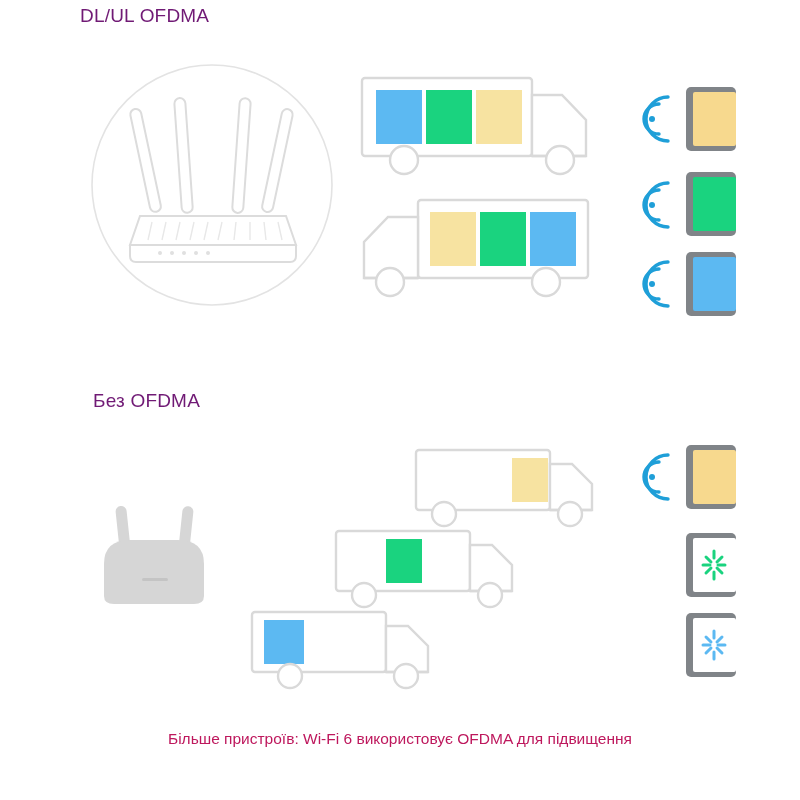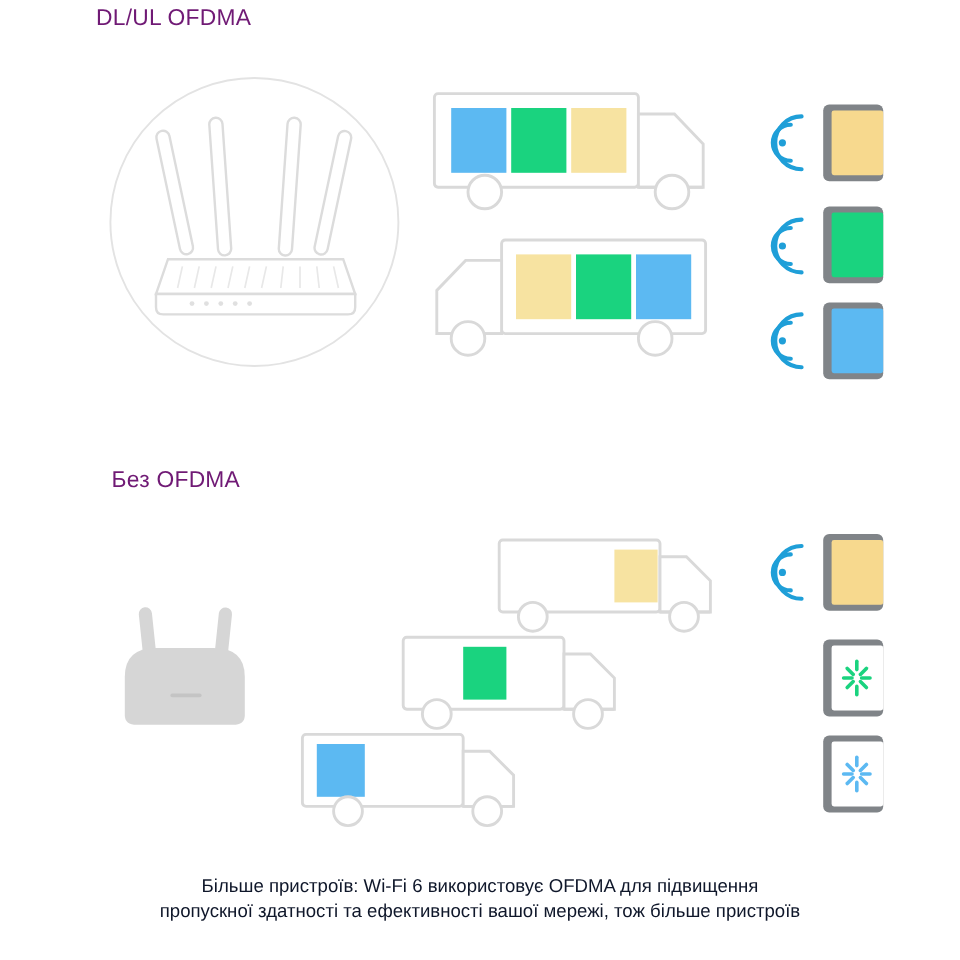--- a/index.html
+++ b/index.html
@@ -39,21 +39,21 @@
   }
 
   .caption {
     position: absolute;
     left: 60px;
     top: 728px;
     width: 680px;
     text-align: center;
     font-size: 15.5px;
     line-height: 21px;
-    color: #0f172a;
+    color: #be185d;
   }
   .caption span { display: block; }
 </style>
 </head>
 <body>
 
 <div class="stage">
 
   <div class="section-title" id="title-ofdma">DL/UL OFDMA</div>
 
@@ -217,16 +217,15 @@
         <line x1="717" y1="648" x2="722" y2="653"></line>
         <line x1="706" y1="653" x2="711" y2="648"></line>
         <line x1="717" y1="642" x2="722" y2="637"></line>
       </g>
     </g>
 
   </svg>
 
   <div class="caption">
     <span>Більше пристроїв: Wi-Fi 6 використовує OFDMA для підвищення</span>
-    <span>пропускної здатності та ефективності вашої мережі, тож більше пристроїв</span>
   </div>
 
 </div>
 
 </body></html>

